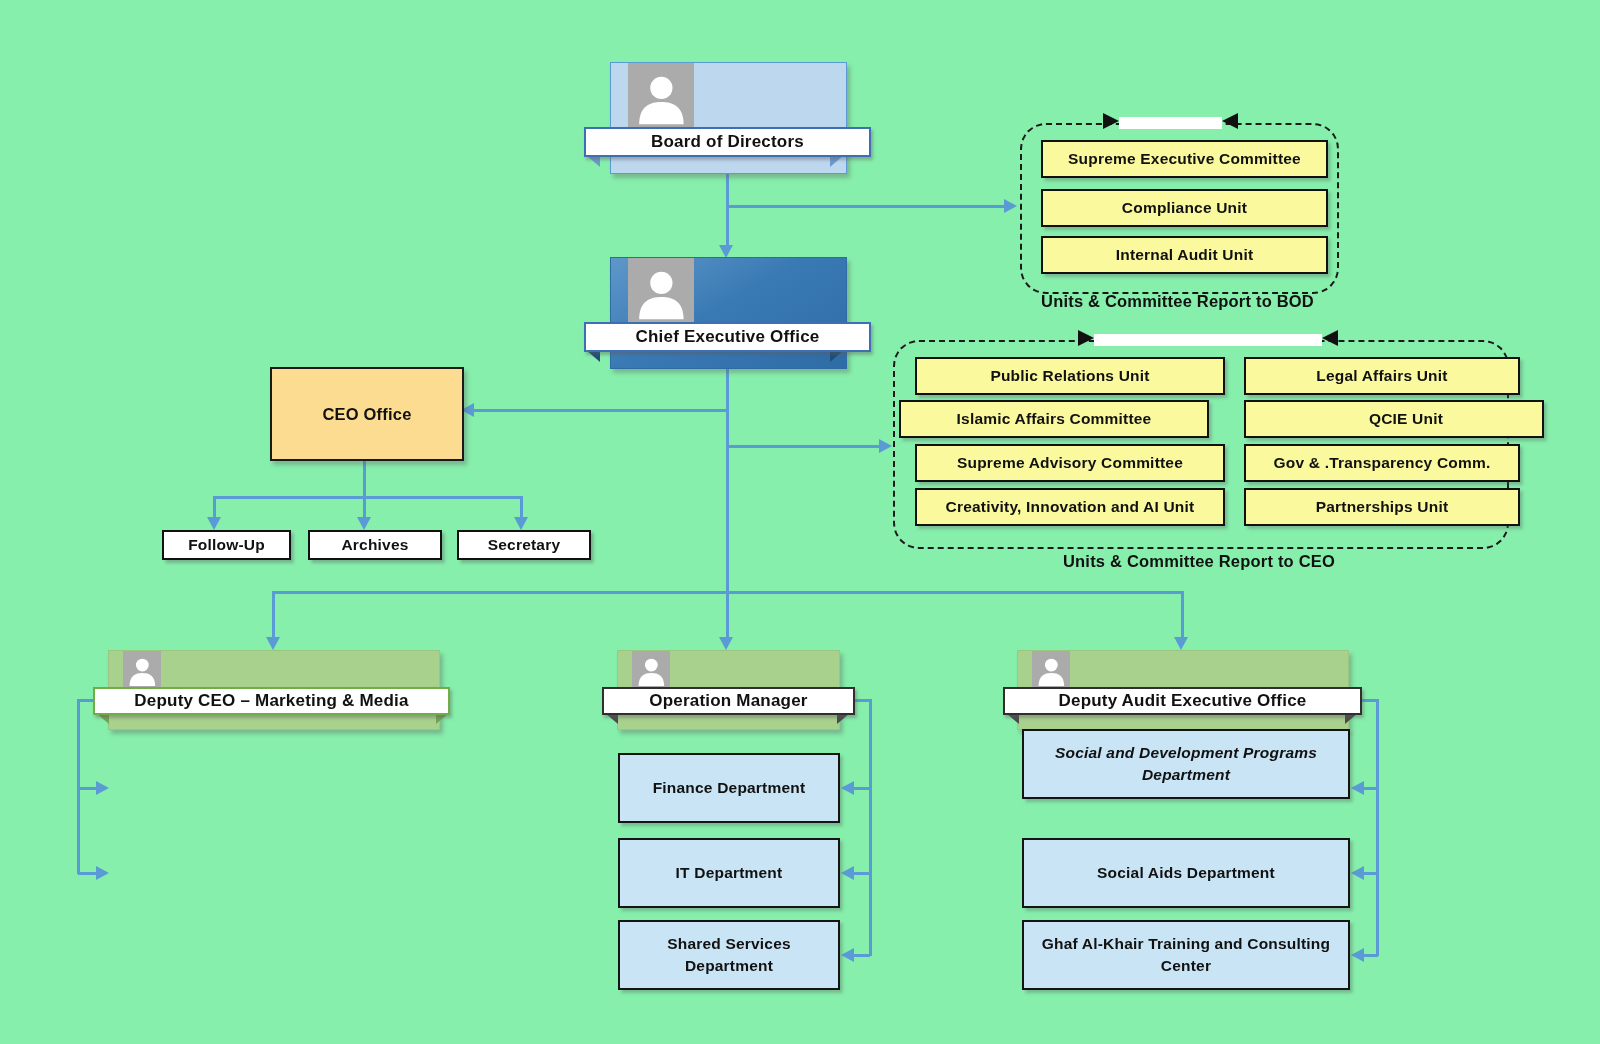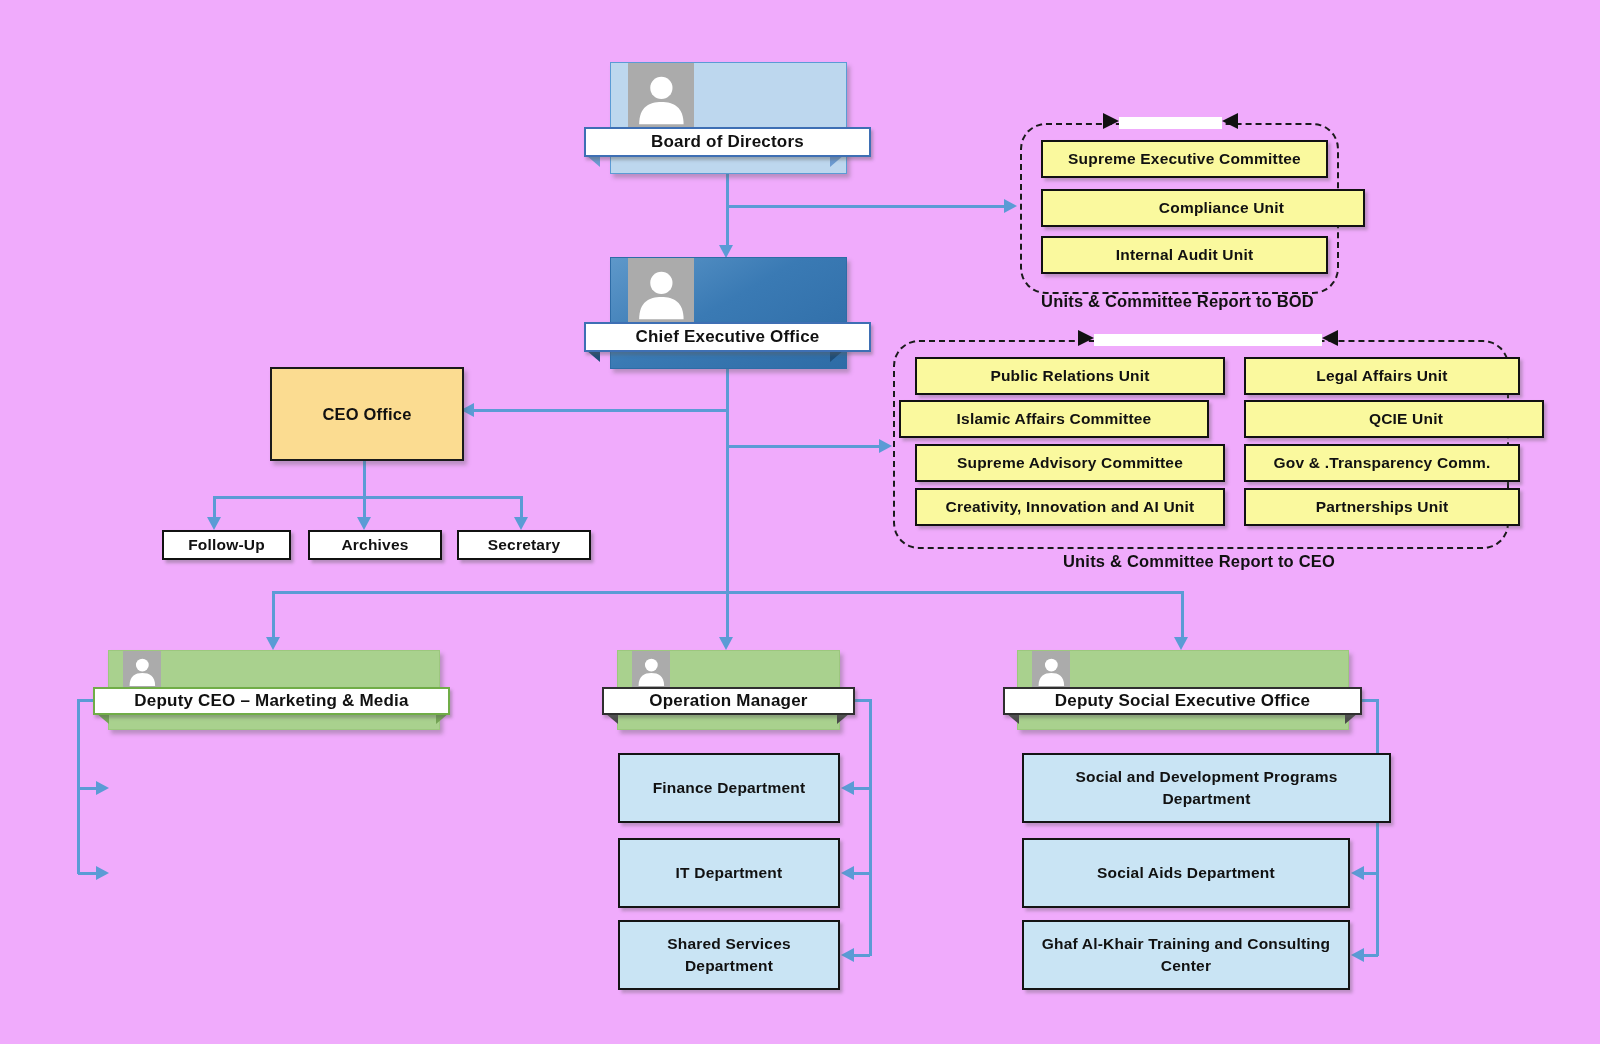--- a/index.html
+++ b/index.html
@@ -1,16 +1,16 @@
 <!DOCTYPE html>
 <html><head>
 <meta charset="utf-8">
 <style>
   html,body{margin:0;padding:0;background:#fff;}
-  #canvas{position:relative;width:1600px;height:1044px;background:#f0abfc;overflow:hidden;
+  #canvas{position:relative;width:1600px;height:1044px;background:#86efac;overflow:hidden;
           font-family:"Liberation Sans",sans-serif;font-weight:700;color:#111;}
   
   .hline,.vline{position:absolute;background:#5B9BD5;}
   .hline{height:2.5px;} .vline{width:2.5px;}
   .arr{position:absolute;width:0;height:0;}
   .arr.r{border-top:7px solid transparent;border-bottom:7px solid transparent;border-left:13px solid #5B9BD5;}
   .arr.l{border-top:7px solid transparent;border-bottom:7px solid transparent;border-right:13px solid #5B9BD5;}
   .arr.d{border-left:7px solid transparent;border-right:7px solid transparent;border-top:13px solid #5B9BD5;}
   
   .barr{position:absolute;width:0;height:0;}
@@ -142,21 +142,21 @@
     <span>Archives</span>
   </div>
   <div class="mini" style="left:457px;top:530px;width:130px;height:26px;">
     <span>Secretary</span>
   </div>
 
   <div class="group" style="left:1020px;top:123px;width:315px;height:167px;">
     <div class="ybox" style="left:19px;top:15px;width:283px;height:34px;">
       <span>Supreme Executive Committee</span>
     </div>
-    <div class="ybox" style="left:19px;top:64px;width:283px;height:34px;padding-left:37px;">
+    <div class="ybox" style="left:19px;top:64px;width:283px;height:34px;">
       <span>Compliance Unit</span>
     </div>
     <div class="ybox" style="left:19px;top:111px;width:283px;height:34px;">
       <span>Internal Audit Unit</span>
     </div>
   </div>
   <div class="mask" style="left:1119px;top:117px;width:103px;height:12px;"></div>
   <div class="barr r" style="left:1103px;top:113px;"></div>
   <div class="barr l" style="left:1222px;top:113px;"></div>
   <div class="caption" style="left:1020px;top:292px;width:315px;">
@@ -237,23 +237,23 @@
     <div class="photo" style="left:14px;top:0;width:38px;height:37px;">
       <svg viewBox="0 0 24 22">
           <circle cx="12" cy="6.6" r="4.7" fill="#fff"></circle>
           <path d="M2.6 22 C2.6 14.6 6.8 12.5 12 12.5 C17.2 12.5 21.4 14.6 21.4 22 Z" fill="#fff"></path>
         </svg>
     </div>
   </div>
   <div class="fold" style="left:1006px;top:713px;border-top:11px solid #4b4b4b;border-left:13px solid transparent;"></div>
   <div class="fold" style="left:1345px;top:713px;border-top:11px solid #4b4b4b;border-right:13px solid transparent;"></div>
   <div class="banner darkb" style="left:1003px;top:687px;width:355px;height:24px;">
-    <span>Deputy Social Executive Office</span>
-  </div>
-  <div class="dept" style="left:1022px;top:753px;width:369px;height:70px;">
+    <span>Deputy Audit Executive Office</span>
+  </div>
+  <div class="dept" style="left:1022px;top:729px;width:328px;height:70px;font-style:italic;">
     <span>Social and Development Programs Department</span>
   </div>
   <div class="dept" style="left:1022px;top:838px;width:328px;height:70px;">
     <span>Social Aids Department</span>
   </div>
   <div class="dept" style="left:1022px;top:920px;width:328px;height:70px;">
     <span>Ghaf Al-Khair Training and Consulting Center</span>
   </div>
 
 </div>

